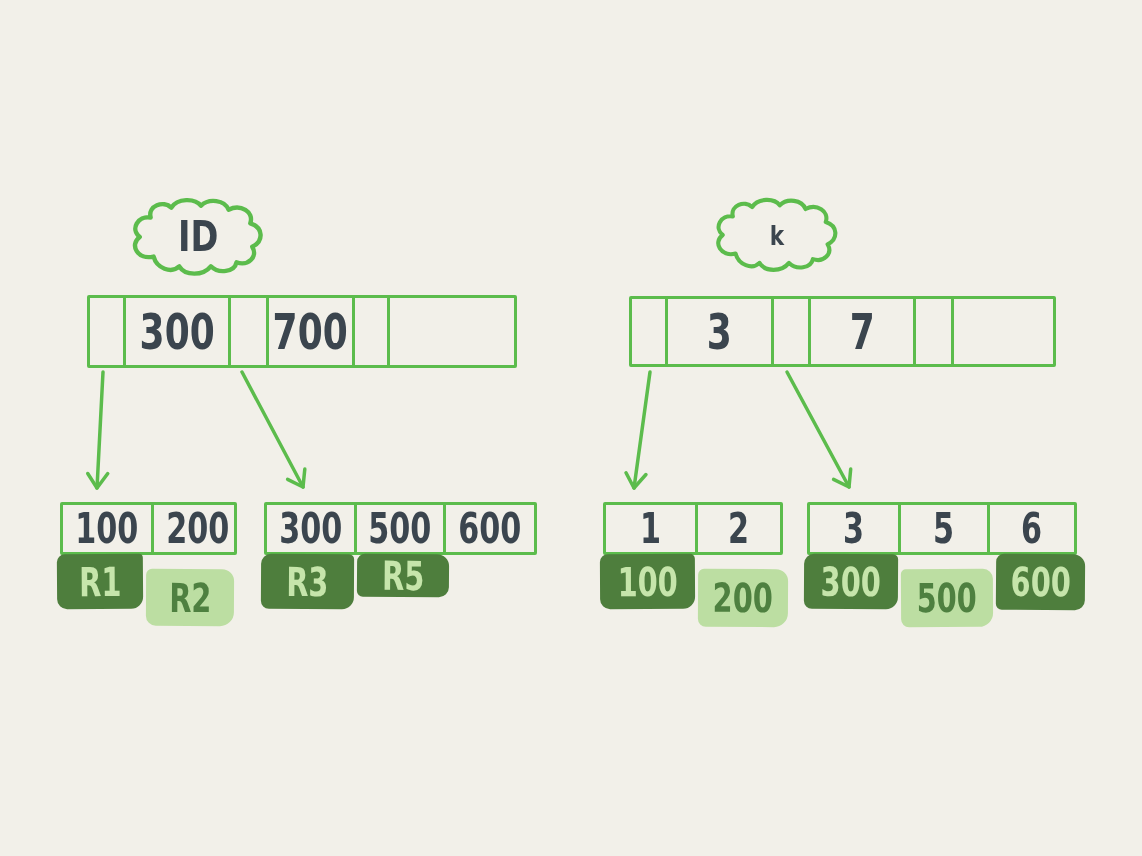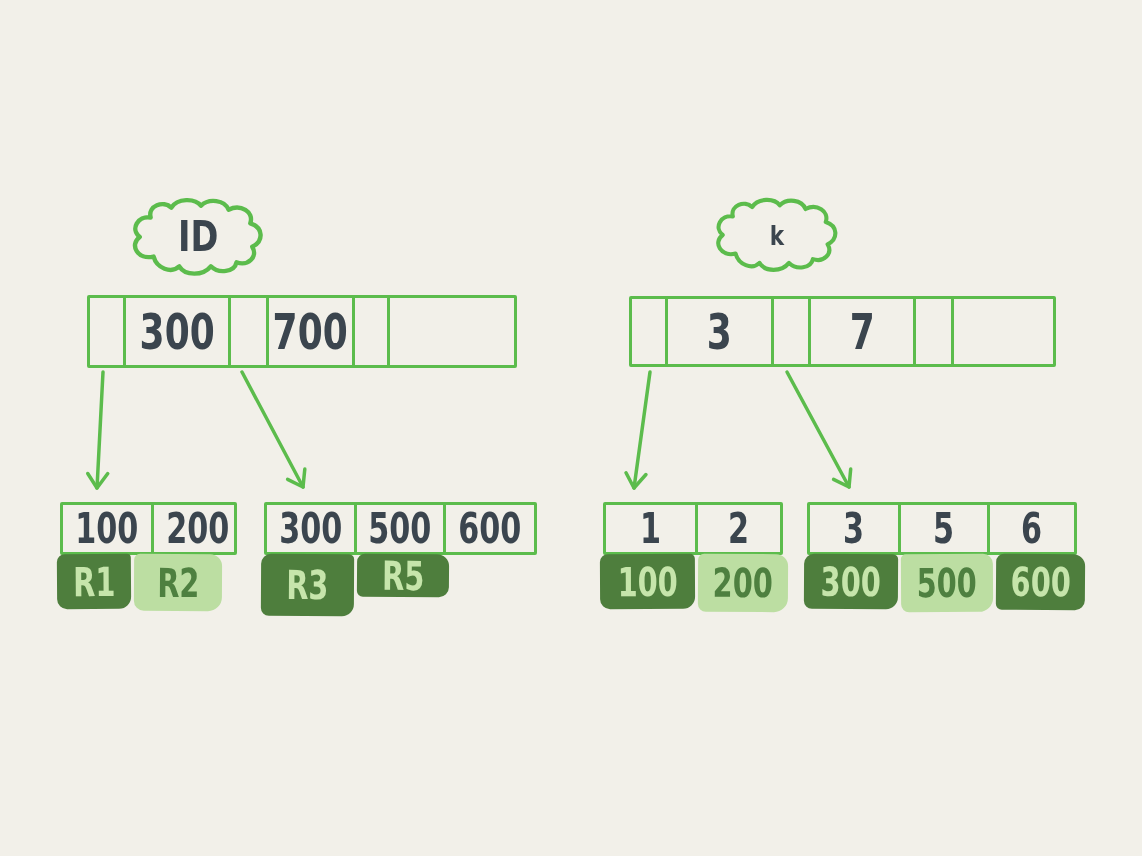--- a/index.html
+++ b/index.html
@@ -31,21 +31,21 @@
   .leaf .num{font-size:42px;}
 
   
   .recrow{position:absolute;display:flex;gap:3px;}
   .rec{
     display:flex;align-items:center;justify-content:center;
     font-weight:700;box-sizing:border-box;
   }
   .rec .num{color:inherit;font-size:40px;}
   .rec.dark{background:#4e7e3d;color:#c6e5ab;}
-  .rec.light{background:#bcdea2;color:#4e8040;}
+  .rec.light{background:#bcdea2;color:#4e8040;margin-top:15px;}
 
   
   .cloud{position:absolute;display:flex;align-items:center;justify-content:center;}
   .cloud-svg{position:absolute;inset:0;width:100%;height:100%;}
   .cloud-label{
     position:relative;color:#3b454e;font-weight:700;line-height:1;
     transform:scaleX(.8);
   }
 </style>
 </head>
@@ -92,41 +92,41 @@
 
     <div class="node leaf" style="left:60px;top:502px;width:177px;height:53px;">
       <div class="cell" style="width:92px">
         <span class="num">100</span>
       </div>
       <div class="cell">
         <span class="num">200</span>
       </div>
     </div>
     <div class="recrow" style="left:57px;top:554px;">
-      <div class="rec dark" style="width:74px;height:55px;border-radius:8px 4px 12px 10px;transform:rotate(-.4deg)">
+      <div class="rec dark" style="width:86px;height:55px;border-radius:8px 4px 12px 10px;transform:rotate(-.4deg)">
         <span class="num">R1</span>
       </div>
       <div class="rec light" style="width:88px;height:57px;border-radius:6px 12px 14px 10px;transform:rotate(.3deg)">
         <span class="num">R2</span>
       </div>
     </div>
 
     <div class="node leaf" style="left:264px;top:502px;width:273px;height:53px;">
       <div class="cell" style="width:90px">
         <span class="num">300</span>
       </div>
       <div class="cell" style="width:89px">
         <span class="num">500</span>
       </div>
       <div class="cell">
         <span class="num">600</span>
       </div>
     </div>
     <div class="recrow" style="left:261px;top:554px;">
-      <div class="rec dark" style="width:93px;height:62px;border-radius:10px 5px 12px 8px;transform:rotate(.3deg)">
+      <div class="rec dark" style="width:93px;height:55px;border-radius:10px 5px 12px 8px;transform:rotate(.3deg)">
         <span class="num">R3</span>
       </div>
       <div class="rec dark" style="width:92px;height:43px;border-radius:8px 12px 10px 6px;transform:rotate(.4deg)">
         <span class="num">R5</span>
       </div>
     </div>
   </section>
 
   <section>
 

